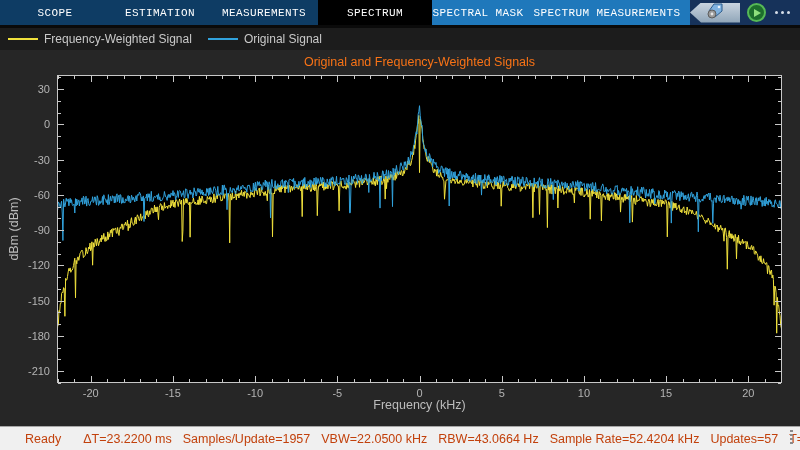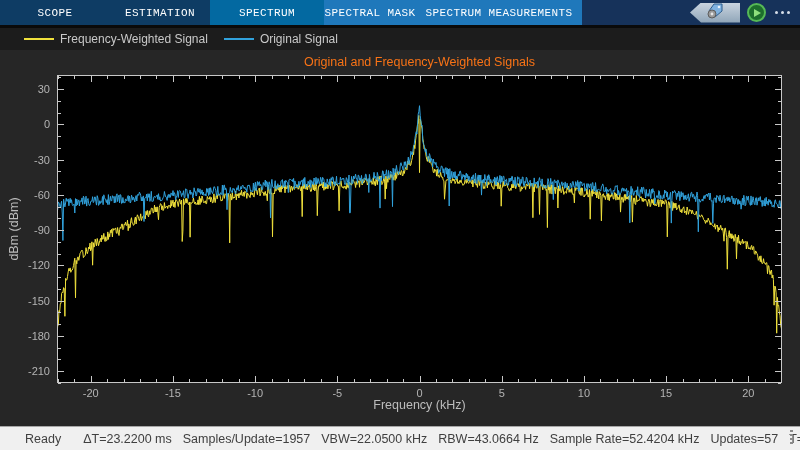--- a/index.html
+++ b/index.html
@@ -5,67 +5,68 @@
   html,body{margin:0;padding:0;}
   body{width:800px;height:450px;position:relative;overflow:hidden;background:#262626;
        font-family:"Liberation Sans",sans-serif;-webkit-font-smoothing:antialiased;}
 
   
   .toolstrip{position:absolute;top:0;left:0;width:800px;height:25px;display:flex;}
   .tab{height:100%;display:flex;align-items:center;justify-content:center;
        color:#fff;font-size:11px;letter-spacing:.4px;white-space:nowrap;cursor:default;font-family:Liberation Mono, monospace;}
   .tab.dark{background:#0e3c64;}
   .tab.ctx{background:#1f78bb;}
-  .tab.ctx.selected{background:#0369a1;}
+  .tab.ctx.selected{background:#000000;}
   .w1{width:110px}.w2{width:100px}.w3{width:108px}
   .w4{width:114px}.w5{width:92px}.w6{width:166px}
   .controls{flex:1;background:#16325a;display:flex;align-items:center;
             justify-content:flex-end;gap:7px;padding-right:8px;}
   .flyout-arrow{width:50px;height:20px;display:flex;align-items:center;justify-content:center;
       background:linear-gradient(#c9d4df,#8fa5b8);
       clip-path:polygon(0 50%,11px 0,100% 0,100% 100%,11px 100%);}
   .play-btn{width:15px;height:15px;border-radius:50%;background:#1d6e2c;
       border:2px solid #56b956;display:flex;align-items:center;justify-content:center;}
   .play-tri{width:0;height:0;border-top:4px solid transparent;border-bottom:4px solid transparent;
       border-left:7px solid #8fe07c;margin-left:2px;}
   .more-btn{display:flex;gap:3px;align-items:center;padding:4px 2px;}
   .more-btn i{width:3px;height:3px;border-radius:50%;background:#d6dee8;display:block;}
   .divider{position:absolute;top:25px;left:0;width:800px;height:3px;background:#0a0a0a;}
 
   
   .legend{position:absolute;top:28px;left:0;width:800px;height:22px;background:#1c1c1c;
-          display:flex;align-items:center;padding-left:24px;gap:16px;box-sizing:border-box;}
+          display:flex;align-items:center;padding-left:8px;gap:16px;box-sizing:border-box;}
   .legend-item{display:flex;align-items:center;gap:6px;color:#c9c9c9;font-size:12px;}
   .swatch{width:30px;height:2px;}
 
   
   .plot-panel{position:absolute;top:50px;left:0;width:800px;height:376px;background:#262626;}
   .chart-title{position:absolute;top:55px;left:57px;width:725px;text-align:center;
                color:#f97316;font-size:12.5px;}
   .xlabel{position:absolute;top:398px;left:57px;width:725px;text-align:center;
           color:#bdbdbd;font-size:12.5px;}
   .ylabel{position:absolute;left:14px;top:229px;transform:translate(-50%,-50%) rotate(-90deg);
           color:#bdbdbd;font-size:12.5px;white-space:nowrap;}
   #chart{position:absolute;top:0;left:0;}
 
   
   .statusbar{position:absolute;top:426px;left:0;width:800px;height:24px;background:#f0f0f0;
              border-top:1px solid #a6a6a6;box-sizing:border-box;display:flex;align-items:center;
-             font-size:12.5px;color:#404040;}
+             font-size:12.5px;color:#c2410c;}
   .status-ready{margin-left:25px;margin-right:22px;}
   .metrics{display:flex;gap:11px;white-space:nowrap;}
   .grip{position:absolute;right:7px;top:430px;width:3px;height:15px;
         background:repeating-linear-gradient(#8a8a8a 0 2px,transparent 2px 4px);}
 </style>
 </head>
 <body>
 
 <div class="toolstrip">
   <div class="tab dark w1">SCOPE</div>
   <div class="tab dark w2">ESTIMATION</div>
+  <div class="tab dark w3">MEASUREMENTS</div>
   <div class="tab ctx selected w4">SPECTRUM</div>
   <div class="tab ctx w5">SPECTRAL MASK</div>
   <div class="tab ctx w6">SPECTRUM MEASUREMENTS</div>
   <div class="controls">
     <div class="flyout-arrow">
       <span>
         <svg width="18" height="16" viewBox="0 0 18 16">
           <polygon points="8,1 16,1 16,8 9,14 3,8" fill="#7fb2e0" stroke="#2b5a8a" stroke-width="1"></polygon>
           <circle cx="13" cy="4" r="1.3" fill="#eaf2fa"></circle>
           <circle cx="6" cy="11" r="4" fill="#9a9a9a" stroke="#5c5c5c" stroke-width="1"></circle>

